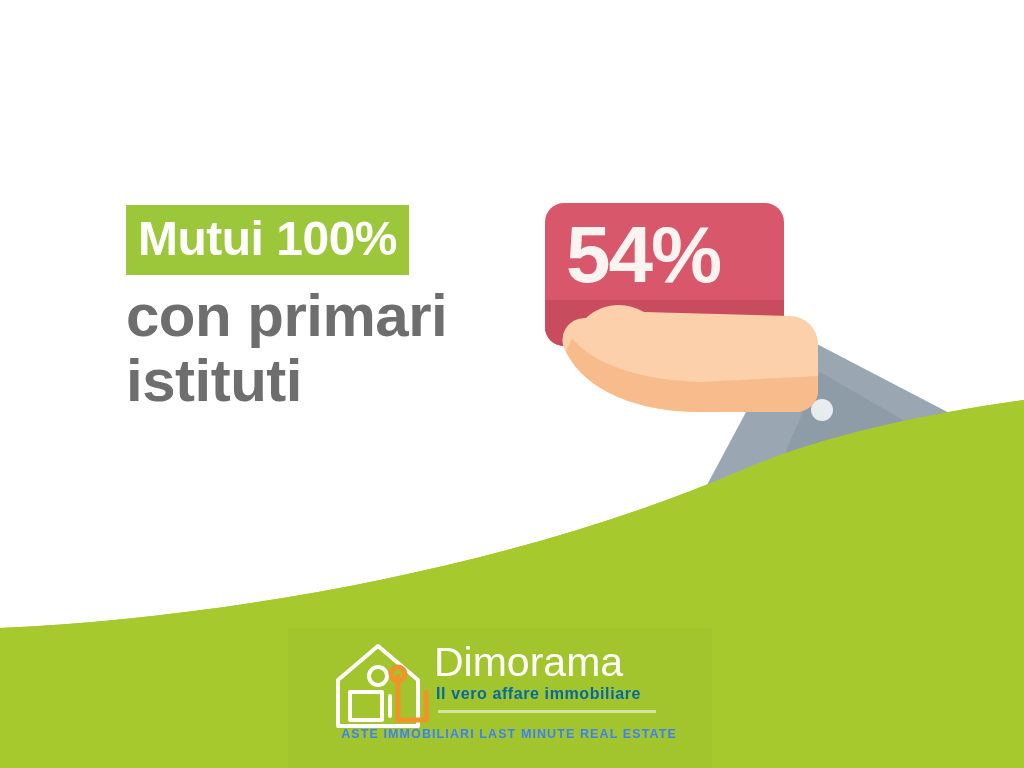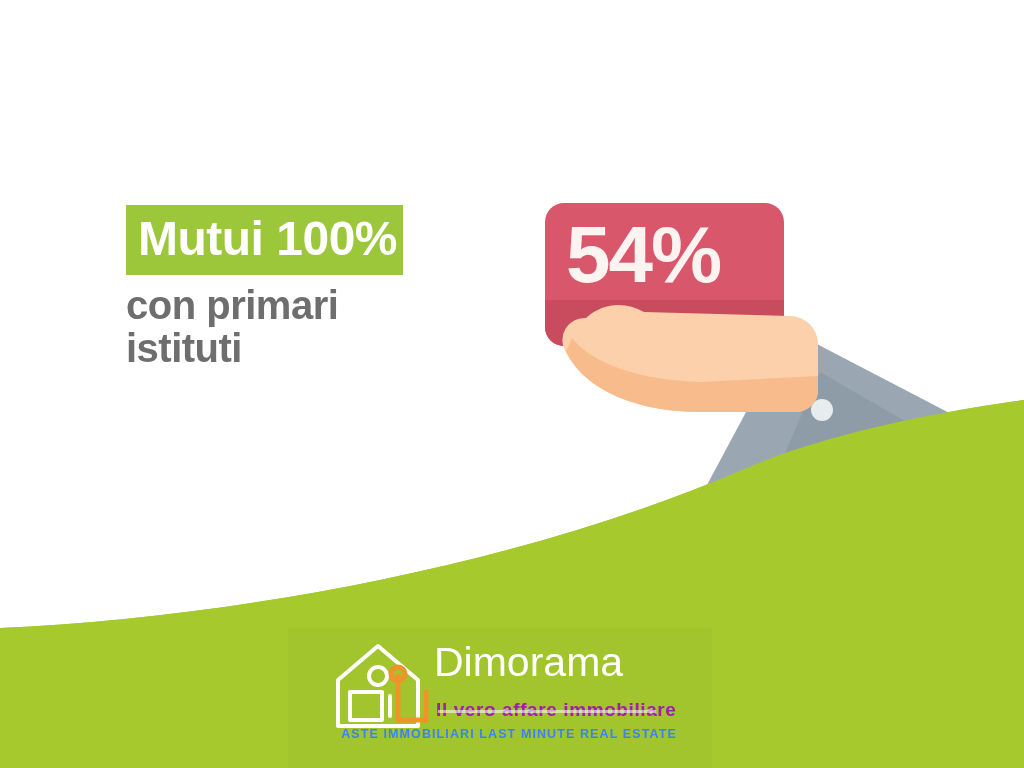--- a/index.html
+++ b/index.html
@@ -38,27 +38,27 @@
     display: block;
     line-height: 0;
   }
   .headline-hl {
     display: inline-block;
     background: #9dc73b;
     color: #ffffff;
     font-size: 48px;
     font-weight: bold;
     line-height: 1.0;
-    padding: 10px 6px 12px 12px;
+    padding: 10px 12px 12px 12px;
     letter-spacing: -0.5px;
     white-space: nowrap;
   }
   .headline-rest {
     color: #6e6e6e;
-    font-size: 40px;
+    font-size: 60px;
     font-weight: bold;
     line-height: 1.08;
     letter-spacing: -0.5px;
     margin-top: 9px;
   }
   .headline-rest div {
     white-space: nowrap;
   }
 
   
@@ -110,24 +110,24 @@
     top: 6px;
     font-size: 41px;
     font-weight: normal;
     color: #ffffff;
     letter-spacing: 0px;
     line-height: 1;
   }
   #logo-tag {
     position: absolute;
     left: 106px;
-    top: 64px;
-    font-size: 19px;
-    font-weight: bold;
-    color: #a21caf;
+    top: 50px;
+    font-size: 16px;
+    font-weight: bold;
+    color: #0369a1;
     letter-spacing: 0.6px;
     line-height: 1;
   }
   #logo-rule {
     position: absolute;
     left: 108px;
     top: 74px;
     width: 218px;
     height: 3px;
     background: rgba(255,255,255,0.55);

